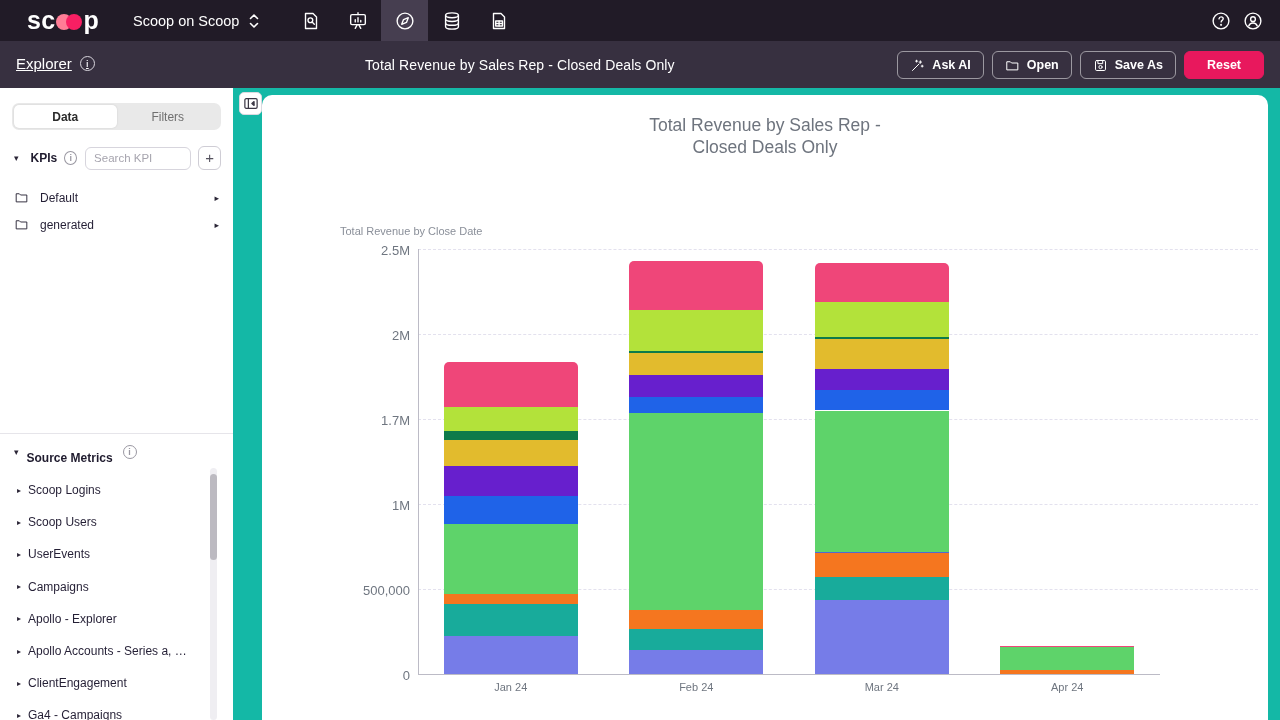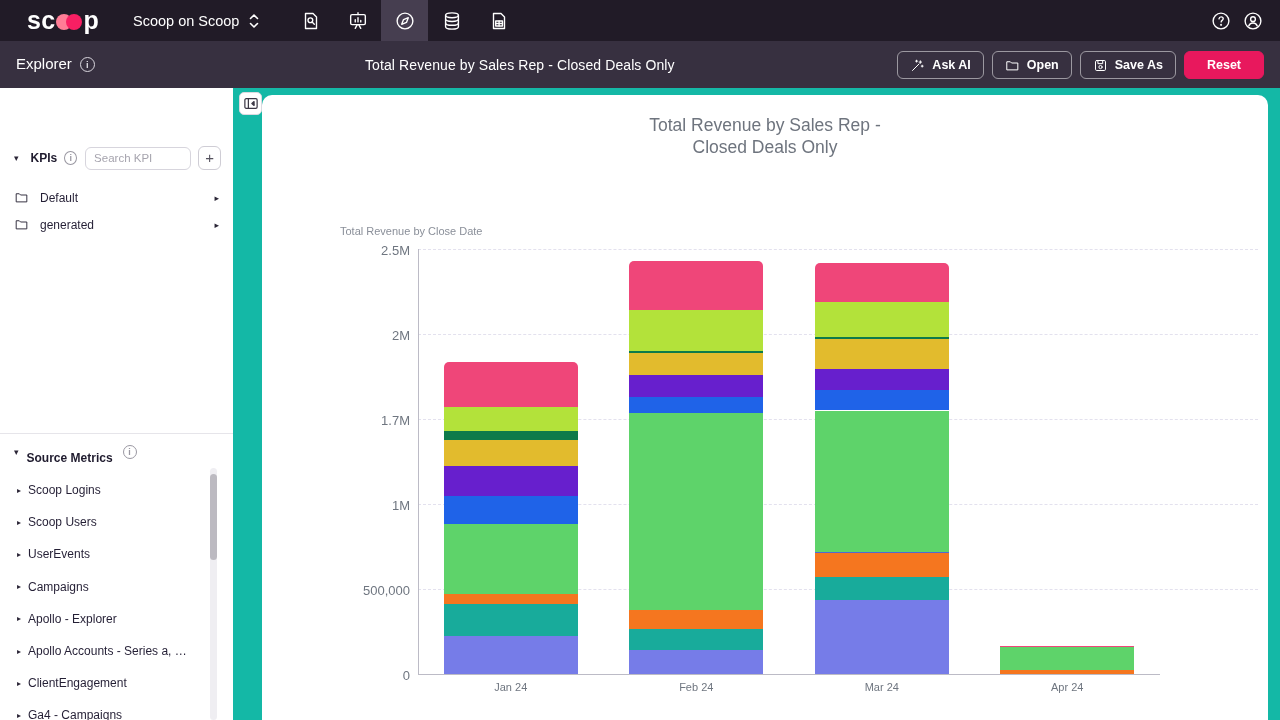--- a/index.html
+++ b/index.html
@@ -17,21 +17,21 @@
   .workspace { display:flex; align-items:flex-start; gap:10px; margin-left:34px; color:#fff; font-size:14.5px; cursor:pointer; }
   .navtabs { display:flex; height:41px; margin-left:28px; }
   .navtab { width:47px; height:41px; display:flex; align-items:center; justify-content:center; cursor:pointer; }
   .navtab.active { background:#463e50; }
   .navtab svg { stroke:#fff; fill:none; stroke-width:1.5; stroke-linecap:round; stroke-linejoin:round; }
   .nav-right { position:absolute; right:16px; top:0; height:41px; display:flex; align-items:center; gap:10px; }
   .nav-right svg { stroke:#fff; fill:none; stroke-width:1.5; stroke-linecap:round; }
 
   
   #explorerbar { position:absolute; left:0; top:41px; width:1280px; height:47px; background:#373040; }
-  .explorer-label { position:absolute; left:16px; top:14px; display:flex; align-items:flex-end; gap:8px; color:#fff; font-size:15px; }
+  .explorer-label { position:absolute; left:16px; top:14px; display:flex; align-items:center; gap:8px; color:#fff; font-size:15px;text-decoration:underline; }
   .info-dot { display:inline-flex; align-items:center; justify-content:center; width:15px; height:15px; border:1.3px solid currentColor; border-radius:50%; font-size:9.5px; font-style:normal; font-weight:bold; color:inherit; }
   .explorer-label .info-dot { color:#d8d5dd; }
   .sheet-title { position:absolute; left:365px; top:16px; color:#fff; font-size:14px; letter-spacing:.1px; }
   .actionbtns { position:absolute; right:16px; top:10px; display:flex; gap:8px; }
   .btn { height:28px; display:flex; align-items:center; gap:7px; padding:0 12px; border:1px solid rgba(255,255,255,.5); border-radius:6px; color:#fff; font-size:12.5px; font-weight:bold; background:transparent; cursor:pointer; }
   .btn svg { stroke:#fff; fill:none; stroke-width:1.6; stroke-linecap:round; stroke-linejoin:round; }
   .btn.primary { background:#e8185d; border-color:#e8185d; padding:0 22px; }
 
   
   #sidebar { position:absolute; left:0; top:88px; width:233px; height:632px; background:#fff; }
@@ -175,20 +175,28 @@
         </svg>
         <span>Save As</span>
       </button>
       <button class="btn primary">
         <span>Reset</span>
       </button>
     </div>
   </div>
 
   <div id="sidebar">
+    <div class="seg-control">
+      <div class="seg active">
+          <span>Data</span>
+        </div>
+      <div class="seg">
+          <span>Filters</span>
+        </div>
+    </div>
 
     <div class="kpi-row">
       <span class="tri-down">▾</span>
       <span class="kpi-label">KPIs</span>
       <i class="info-dot">i</i>
       <input class="kpi-search" type="text" placeholder="Search KPI" style="">
       <button class="kpi-add">+</button>
     </div>
 
     <div class="folder-row" style="top:100px">

